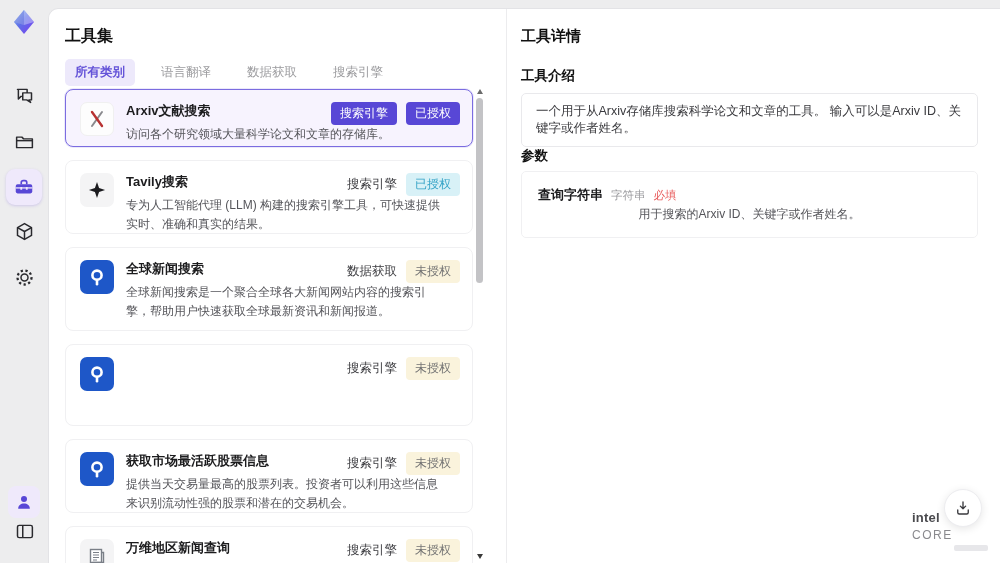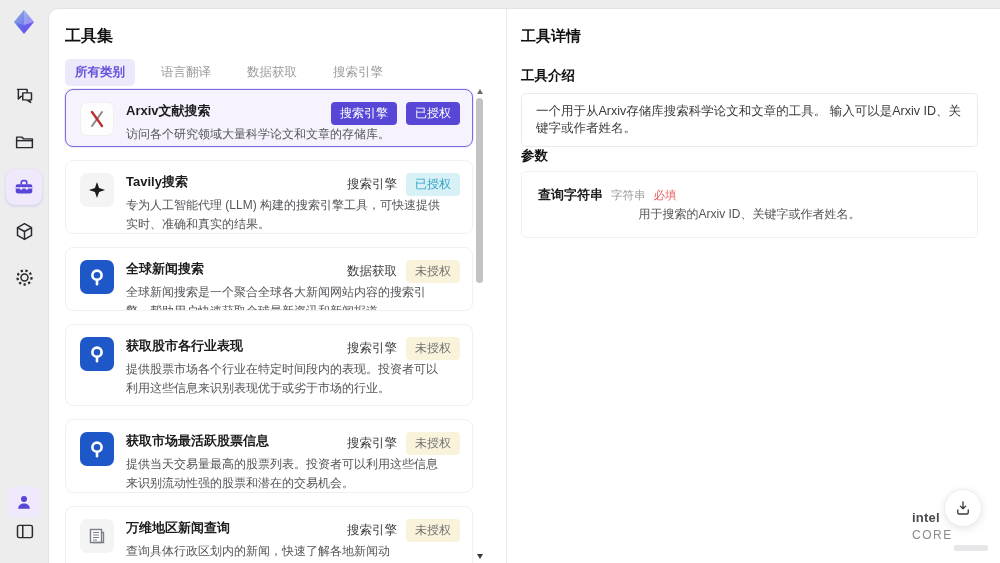--- a/index.html
+++ b/index.html
@@ -178,21 +178,21 @@
       <div class="tool-body">
         <div class="tool-name">Tavily搜索</div>
         <div class="tool-desc">专为人工智能代理 (LLM) 构建的搜索引擎工具，可快速提供实时、准确和真实的结果。</div>
       </div>
       <div class="tool-badges">
         <span class="badge cat-plain">搜索引擎</span>
         <span class="badge badge-cyan">已授权</span>
       </div>
     </div>
 
-    <div class="card" style="height:64px">
+    <div class="card" style="height:84px">
       <div class="tico tico-blue">
         <svg width="20" height="20" viewBox="0 0 20 20">
           <circle cx="10" cy="8.2" r="4.6" fill="none" stroke="#ffffff" stroke-width="2.6"></circle>
           <path d="M10 13v4.2" stroke="#ffffff" stroke-width="2.6" stroke-linecap="round"></path>
         </svg>
       </div>
       <div class="tool-body">
         <div class="tool-name">全球新闻搜索</div>
         <div class="tool-desc">全球新闻搜索是一个聚合全球各大新闻网站内容的搜索引擎，帮助用户快速获取全球最新资讯和新闻报道。</div>
       </div>
@@ -201,24 +201,20 @@
         <span class="badge badge-yellow">未授权</span>
       </div>
     </div>
 
     <div class="card" style="height:82px">
       <div class="tico tico-blue">
         <svg width="20" height="20" viewBox="0 0 20 20">
           <circle cx="10" cy="8.2" r="4.6" fill="none" stroke="#ffffff" stroke-width="2.6"></circle>
           <path d="M10 13v4.2" stroke="#ffffff" stroke-width="2.6" stroke-linecap="round"></path>
         </svg>
-      </div>
-      <div class="tool-body">
-        <div class="tool-name">获取股市各行业表现</div>
-        <div class="tool-desc">提供股票市场各个行业在特定时间段内的表现。投资者可以利用这些信息来识别表现优于或劣于市场的行业。</div>
       </div>
       <div class="tool-badges">
         <span class="badge cat-plain">搜索引擎</span>
         <span class="badge badge-yellow">未授权</span>
       </div>
     </div>
 
     <div class="card" style="height:74px">
       <div class="tico tico-blue">
         <svg width="20" height="20" viewBox="0 0 20 20">

